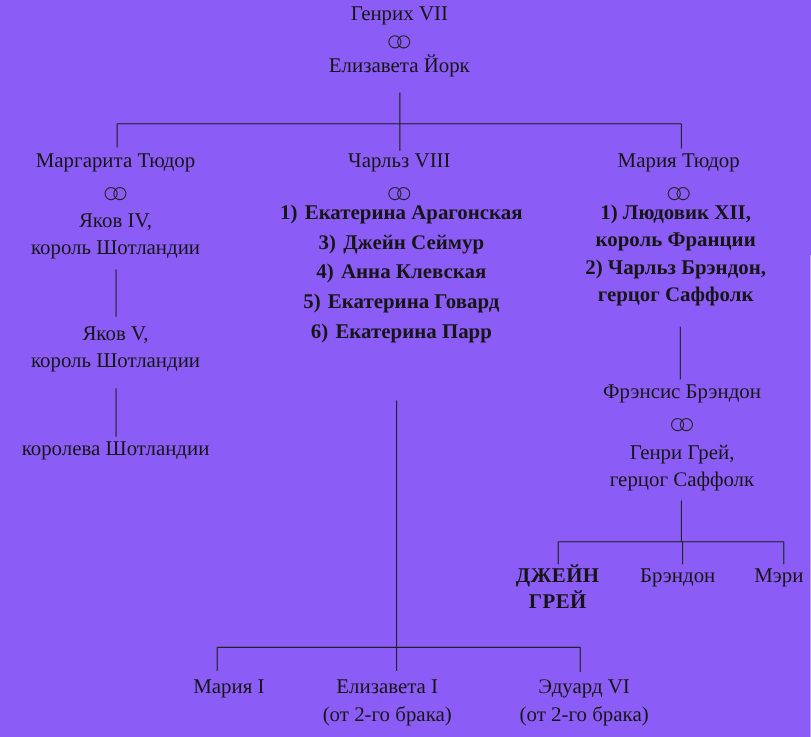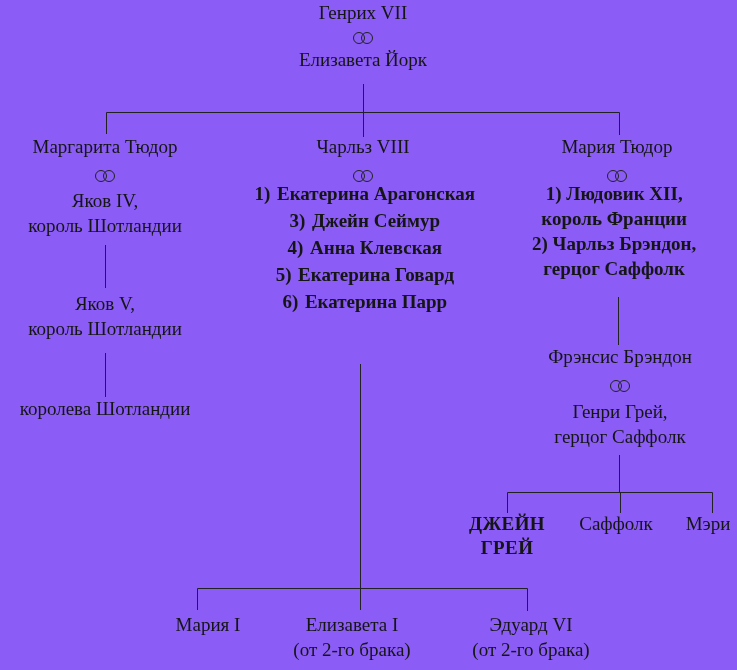--- a/index.html
+++ b/index.html
@@ -116,21 +116,21 @@
   </div>
   <div class="node c" style="left:620px; top:399px">
     <div>Генри Грей,</div>
     <div>герцог Саффолк</div>
   </div>
 
   <div class="node c bold" style="left:507px; top:512px">
     <div>ДЖЕЙН</div>
     <div>ГРЕЙ</div>
   </div>
-  <div class="node c" style="left:616px; top:512px; line-height:24px">Саффолк</div>
+  <div class="node c" style="left:616px; top:512px; line-height:24px">Брэндон</div>
   <div class="node c" style="left:708px; top:512px; line-height:24px">Мэри</div>
 
   <div class="node c" style="left:208px; top:612px">
     <div>Мария I</div>
   </div>
   <div class="node c" style="left:352px; top:612px">
     <div>Елизавета I</div>
     <div>(от 2-го брака)</div>
   </div>
   <div class="node c" style="left:531px; top:612px">

